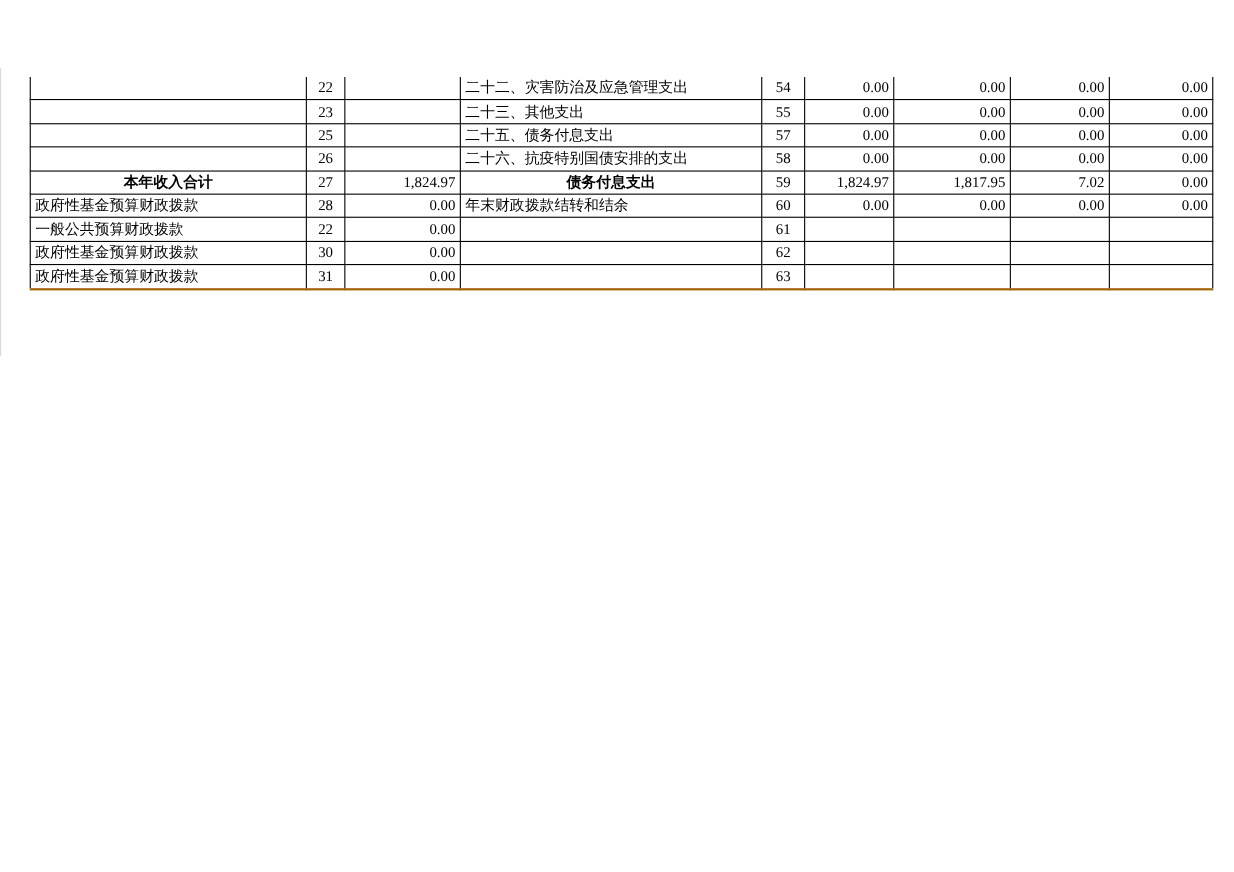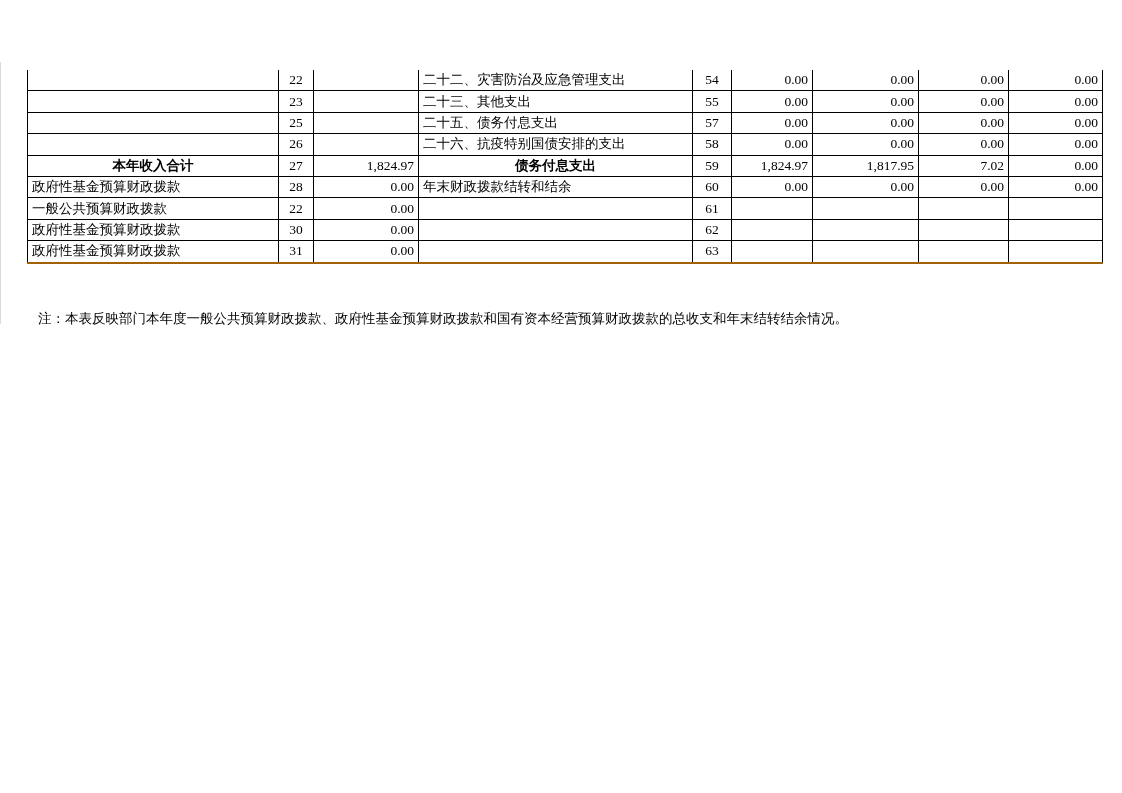--- a/index.html
+++ b/index.html
@@ -192,14 +192,13 @@
           <td class="name rname"></td>
           <td class="num">63</td>
           <td class="amt"></td>
           <td class="amt"></td>
           <td class="amt"></td>
           <td class="amt"></td>
         </tr>
       </tbody>
   </table>
 
-  <div class="note">注：本表反映部门本年度一般公共预算财政拨款、政府性基金预算财政拨款和国有资本经营预算财政拨款的总收支和年末结转结余情况。</div>
 </div>
 
 </body></html>

